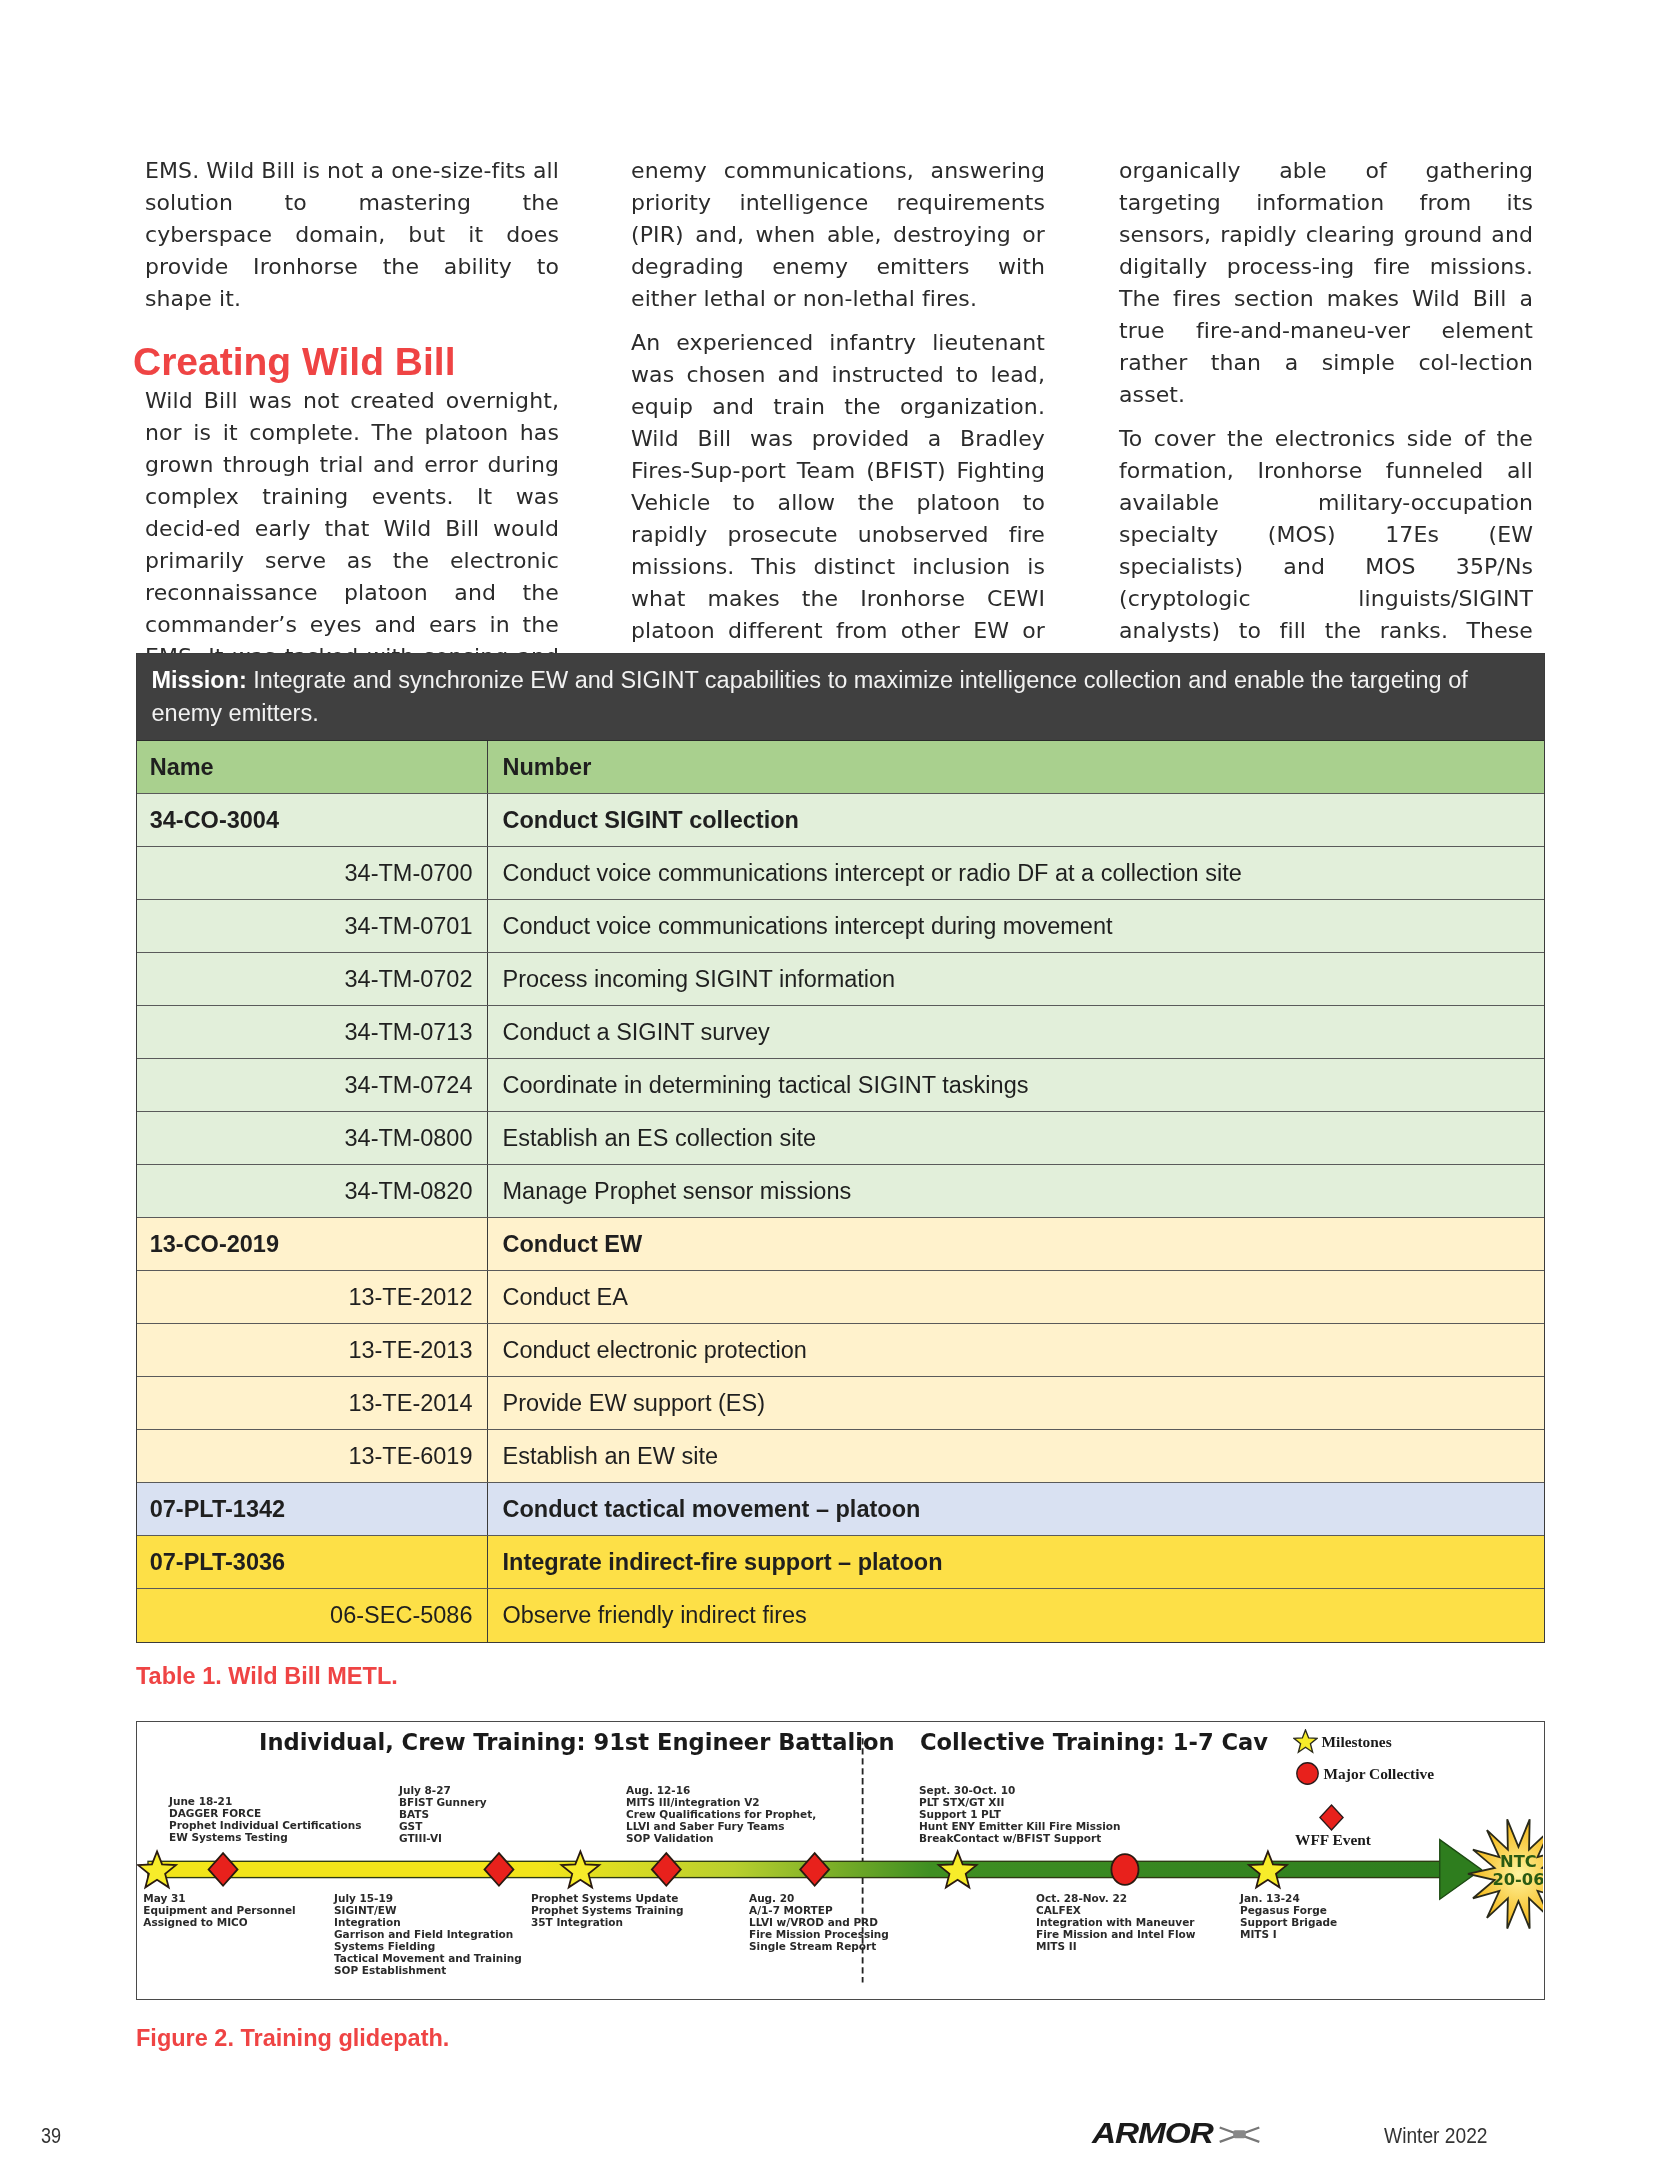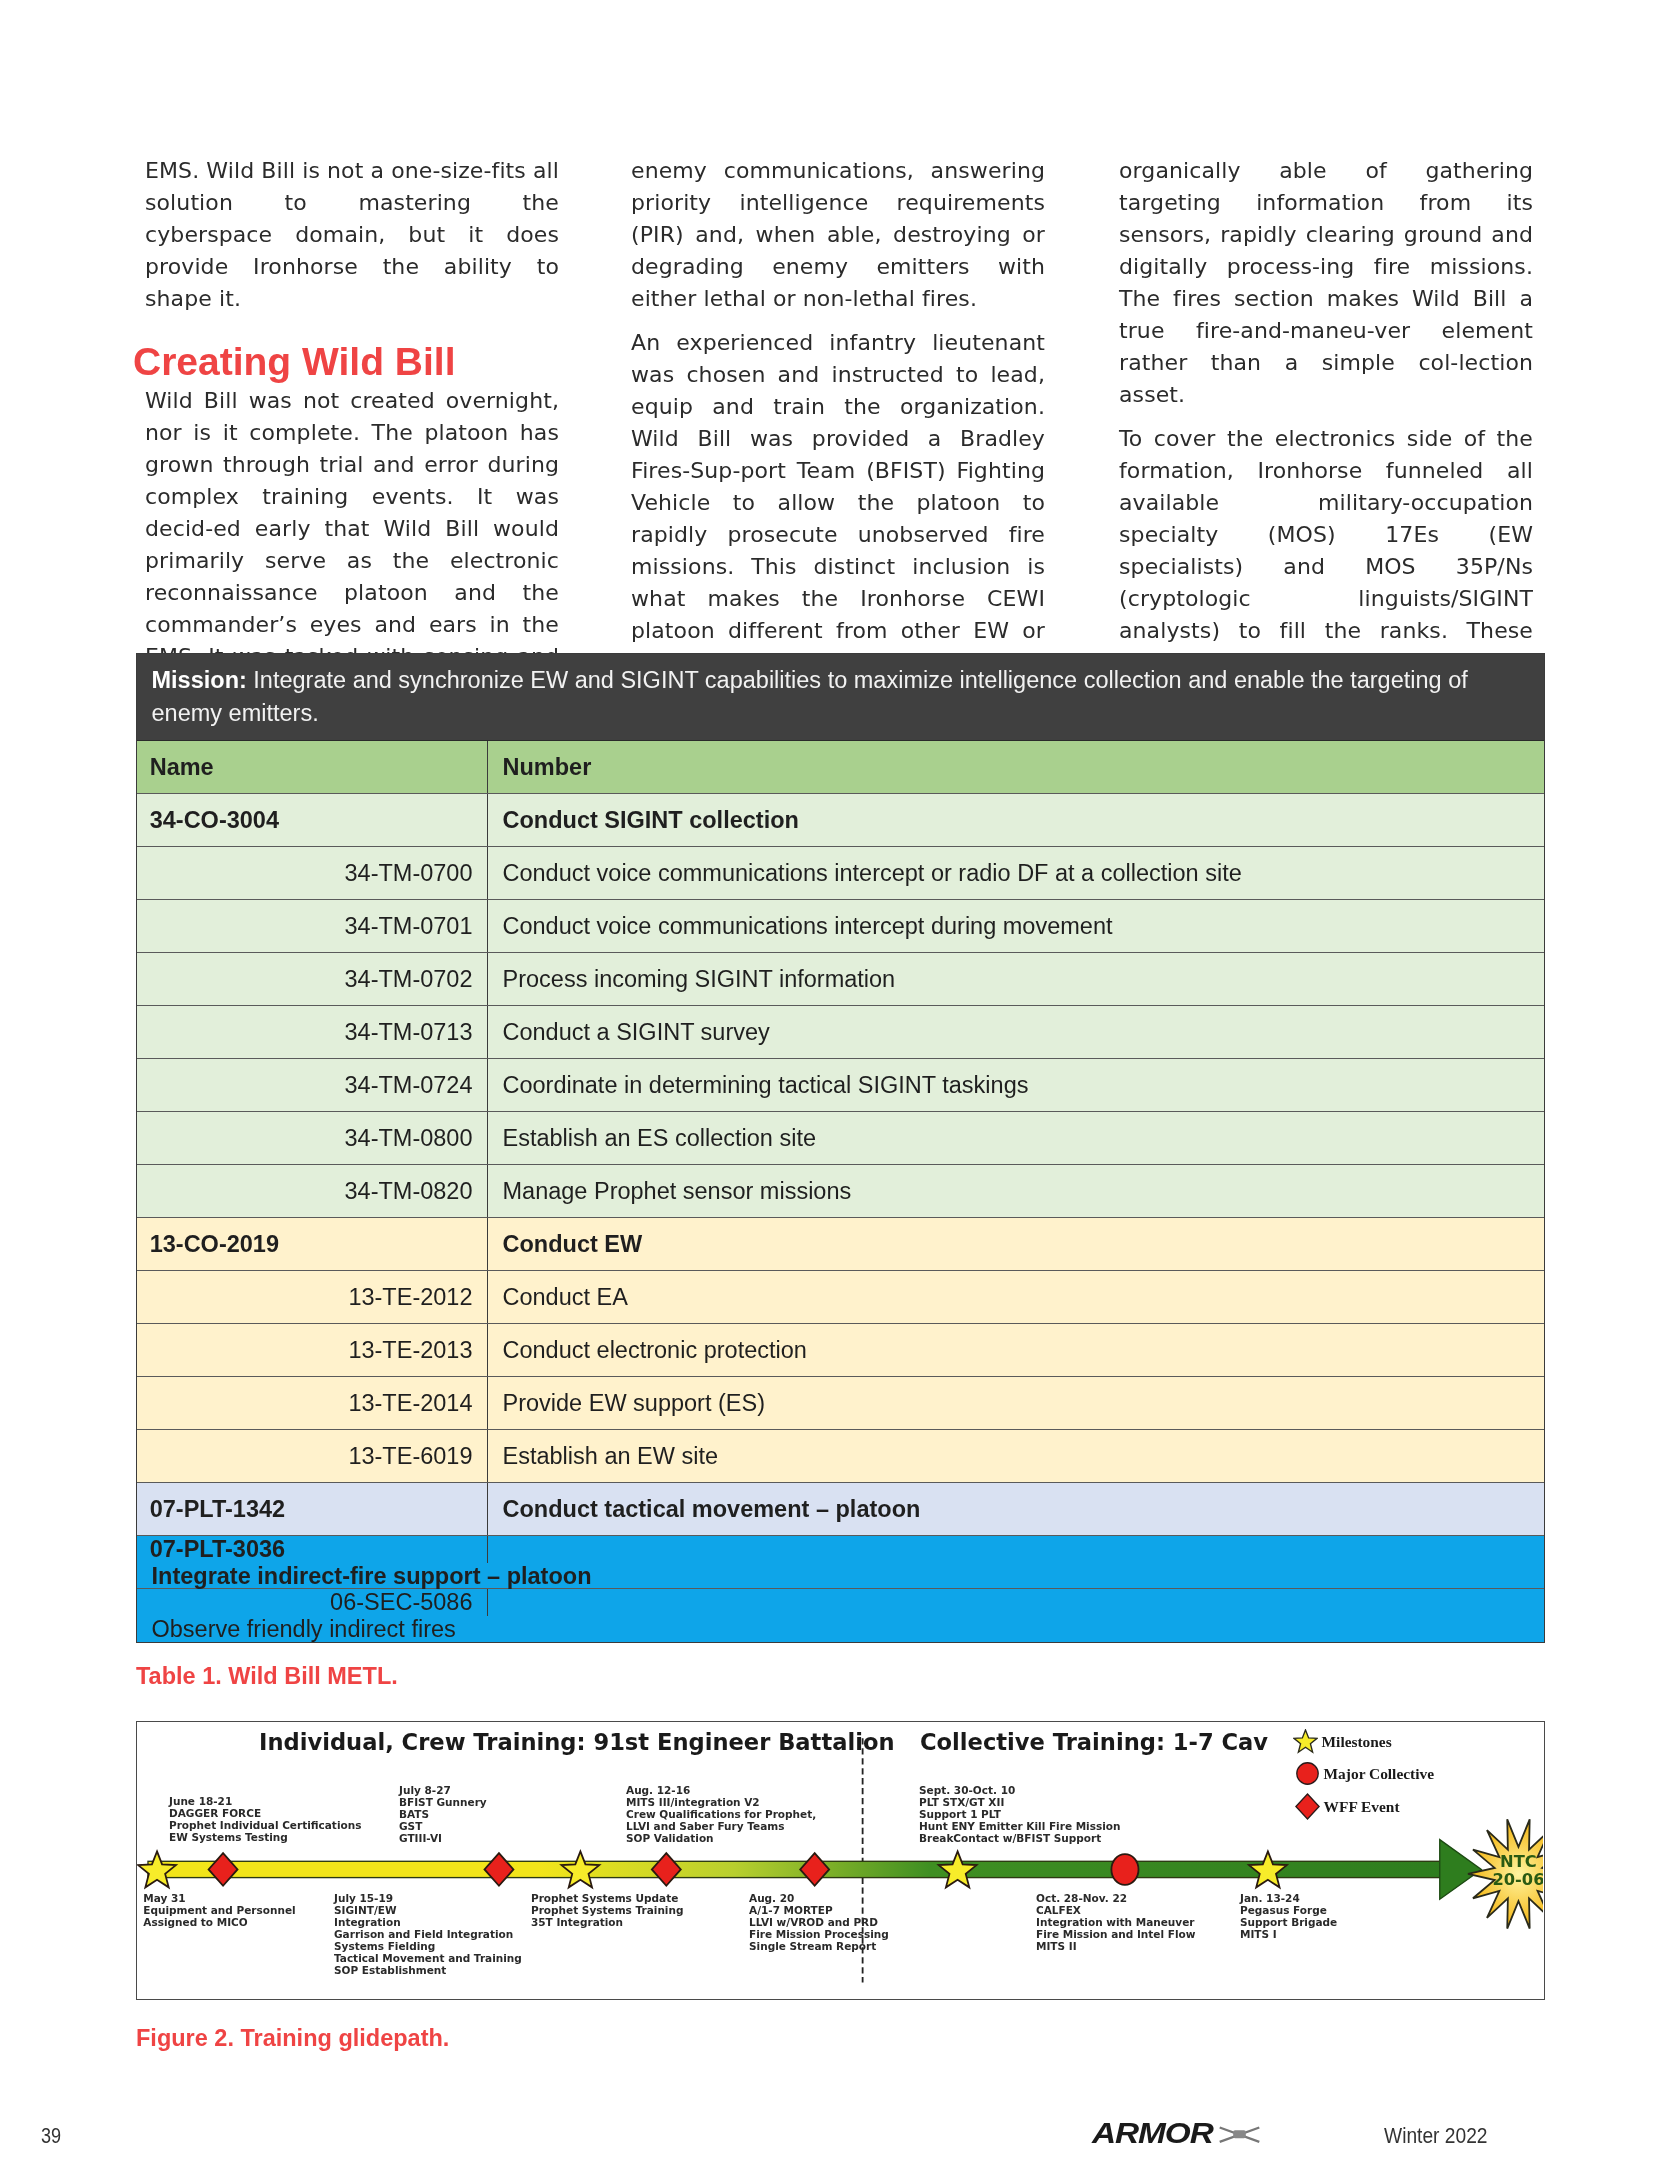--- a/index.html
+++ b/index.html
@@ -22,21 +22,21 @@
   .metl .row { display: flex; height: 53px; border-bottom: 1.8px solid #5a5a5a; font-size: 23.5px; color: #1f1f1f; }
   .metl .row:last-child { border-bottom: none; }
   .metl .c1 { width: 351px; border-right: 1.8px solid #3b3b3b; display: flex; align-items: center; padding: 0 12.7px; }
   .metl .c2 { flex: 1; display: flex; align-items: center; padding: 0 14.5px; }
   .metl .row.sub .c1 { justify-content: flex-end; padding-right: 14.5px; }
   .metl .row.bold { font-weight: bold; }
   .metl .row.hdr { background: #a9d08e; font-weight: bold; }
   .metl .row.sigint { background: #e2efda; }
   .metl .row.ew { background: #fff2cc; }
   .metl .row.move { background: #d9e1f2; }
-  .metl .row.fires { background: #0ea5e9; flex-direction: column; }
+  .metl .row.fires { background: #fde047; }
 
   .caption { position: absolute; left: 136px; font-family: "Liberation Sans", sans-serif; font-weight: bold; font-size: 23.5px; color: #ef4444; }
 
   
   .figure { position: absolute; left: 136px; top: 1721px; width: 1409px; height: 279px; border: 1.8px solid #4a4a4a; background: #fff; }
   .figure svg { position: absolute; left: 0; top: 0; }
   .fig-title { position: absolute; font-family: "DejaVu Sans", sans-serif; font-weight: bold; font-size: 22.6px; color: #1a1a1a; white-space: nowrap; }
   .ev { position: absolute; font-family: "DejaVu Sans", sans-serif; font-weight: bold; font-size: 10.5px; line-height: 12px; color: #2a2a2a; white-space: nowrap; }
   .ev div { margin: 0; }
   .legend-item { position: absolute; display: flex; align-items: center; font-family: Liberation Serif, serif; font-weight: bold; font-size: 15.4px; color: #1a1a1a; white-space: nowrap; }
@@ -185,21 +185,21 @@
         <polygon points="14,1 17.5,10 27,10.5 19.5,16.5 22,26 14,20.5 6,26 8.5,16.5 1,10.5 10.5,10" fill="#f7ec2a" stroke="#2a2a1a" stroke-width="1.5"></polygon>
       </svg>
     <span>Milestones</span>
   </div>
   <div class="legend-item" style="left:1158px; top:39px;">
     <svg width="25" height="25" viewBox="0 0 28 28">
         <circle cx="14" cy="14" r="12" fill="#e8211c" stroke="#2a1a1a" stroke-width="1.5"></circle>
       </svg>
     <span>Major Collective</span>
   </div>
-  <div class="legend-item" style="left:1158px; top:71px;">
+  <div class="legend-item" style="left:1158px; top:82px;flex-direction:column;">
     <svg width="25" height="27" viewBox="0 0 28 30">
         <polygon points="14,1 27,15 14,29 1,15" fill="#e8211c" stroke="#2a1a1a" stroke-width="1.5"></polygon>
       </svg>
     <span>WFF Event</span>
   </div>
 
   <div class="ev" style="left:32px; top:73px;">
     <div>June 18-21</div>
     <div>DAGGER FORCE</div>
     <div>Prophet Individual Certifications</div>

